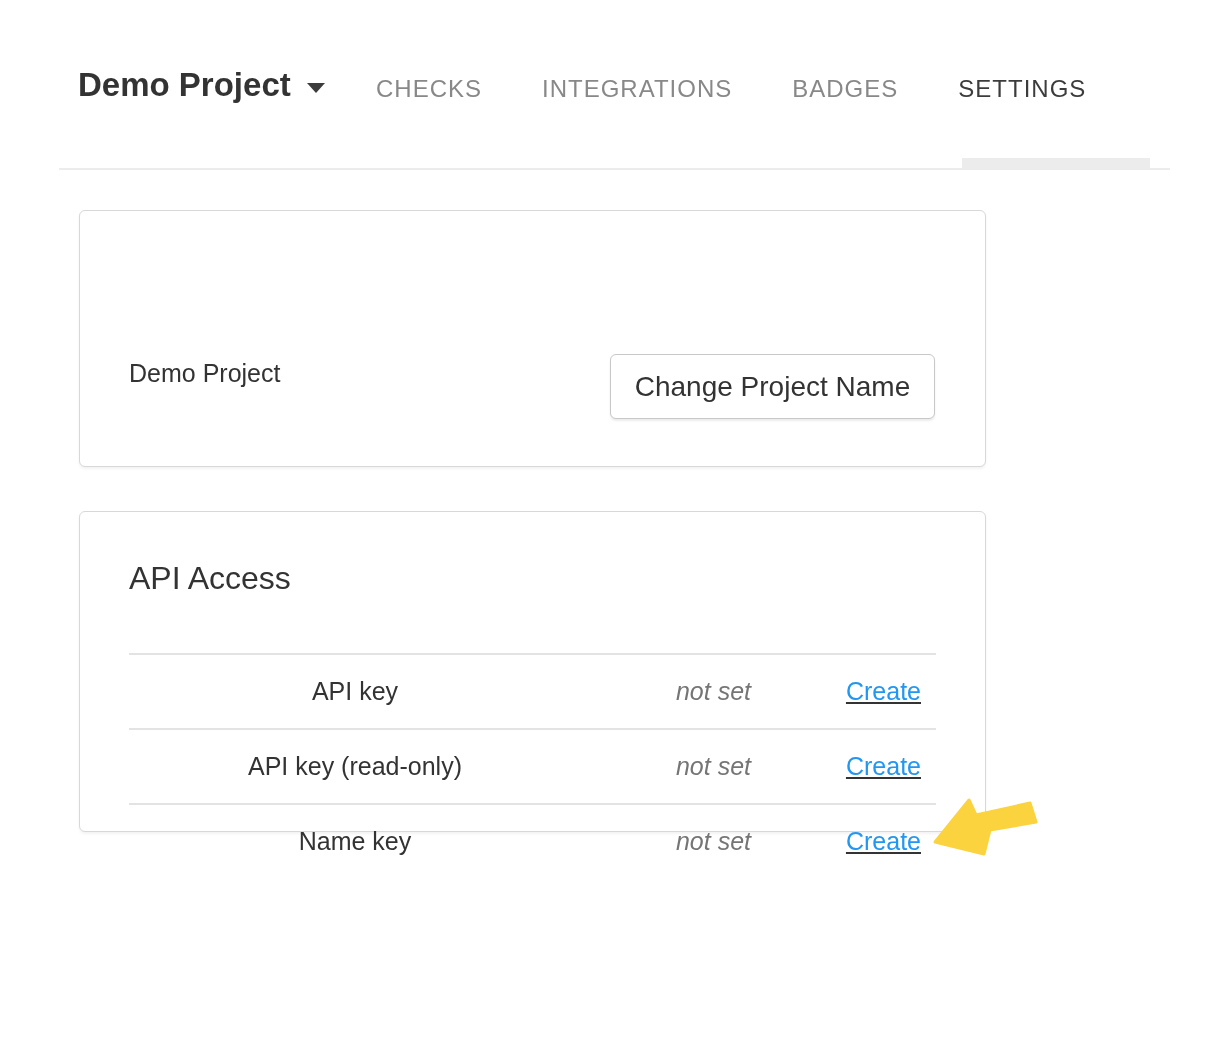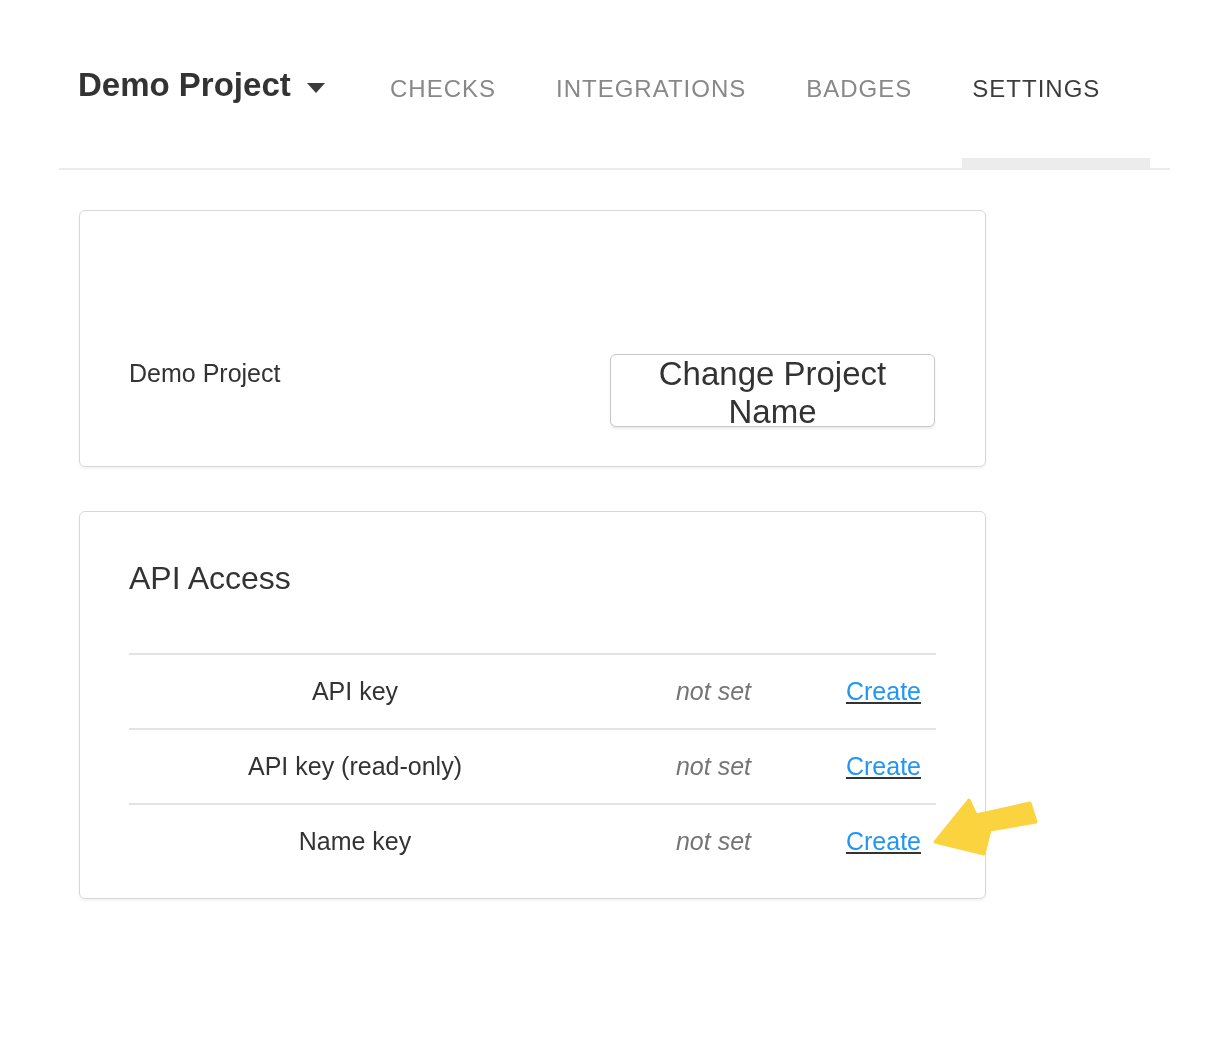--- a/index.html
+++ b/index.html
@@ -26,21 +26,21 @@
     font-size:33px;font-weight:bold;color:var(--text);
     cursor:pointer;
   }
   .caret{
     width:0;height:0;margin-top:6px;
     border-left:9px solid transparent;
     border-right:9px solid transparent;
     border-top:10px solid #3c3c3c;
   }
   .nav-tabs{
-    position:absolute;left:390px;top:75px;
+    position:absolute;left:376px;top:75px;
     display:flex;gap:60px;align-items:center;
   }
   .tab{
     font-size:24px;letter-spacing:1px;color:var(--tab-inactive);
     cursor:pointer;white-space:nowrap;
   }
   .tab.active{color:var(--tab-active);text-align:center;}
   .tab-indicator{
     position:absolute;left:962px;top:158px;width:188px;height:12px;
     background:var(--indicator);
@@ -50,36 +50,36 @@
     background:var(--indicator);
   }
 
   
   .card{
     position:absolute;left:79px;width:907px;
     background:#ffffff;border:1px solid var(--border);border-radius:6px;
     box-shadow:0 2px 3px rgba(0,0,0,0.05);
   }
   .card-project{top:210px;height:257px;}
-  .card-api{top:511px;height:388px;padding-left:15px;}
+  .card-api{top:511px;height:321px;padding-left:15px;}
   .card-title{
     position:absolute;left:49px;top:48px;
     font-size:32px;font-weight:400;color:var(--text);
   }
 
   
   .current-name{
     position:absolute;left:49px;top:148px;
     font-size:25px;color:var(--text);
   }
   .btn{
     position:absolute;right:50px;top:143px;
-    width:325px;height:73px;
+    width:325px;height:65px;
     background:#ffffff;border:1px solid var(--btn-border);border-radius:6px;
-    font-family:inherit;font-size:33px;color:var(--text);
+    font-family:inherit;font-size:28px;color:var(--text);
     box-shadow:0 2px 2px rgba(0,0,0,0.08);
     cursor:pointer;
   }
 
   
   .table{
     position:absolute;left:49px;right:49px;top:141px;
   }
   .trow{
     display:grid;grid-template-columns:437px 1fr auto;

